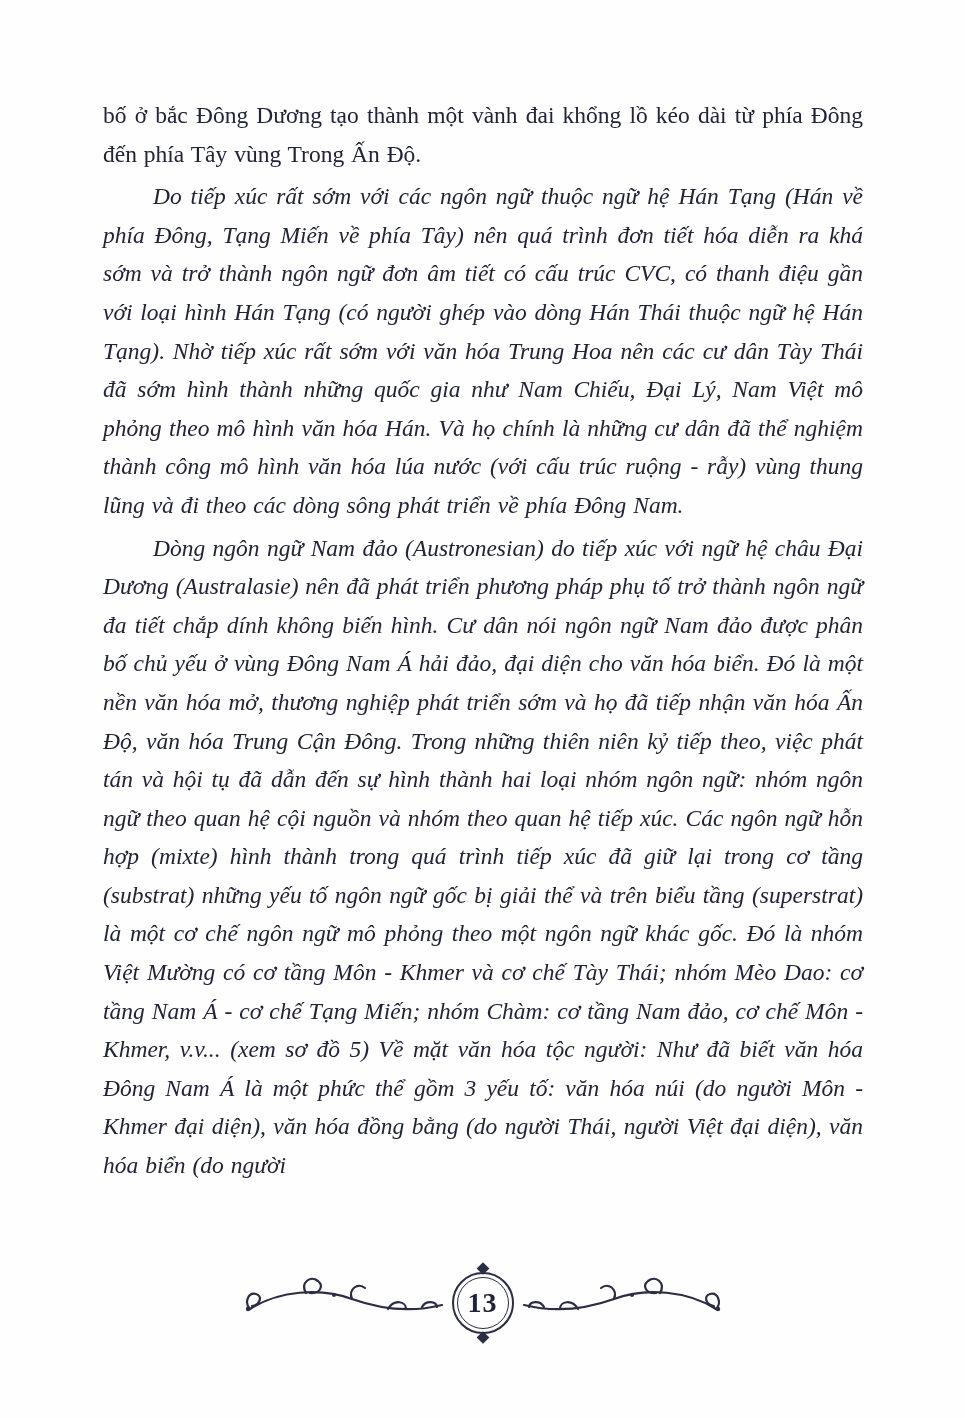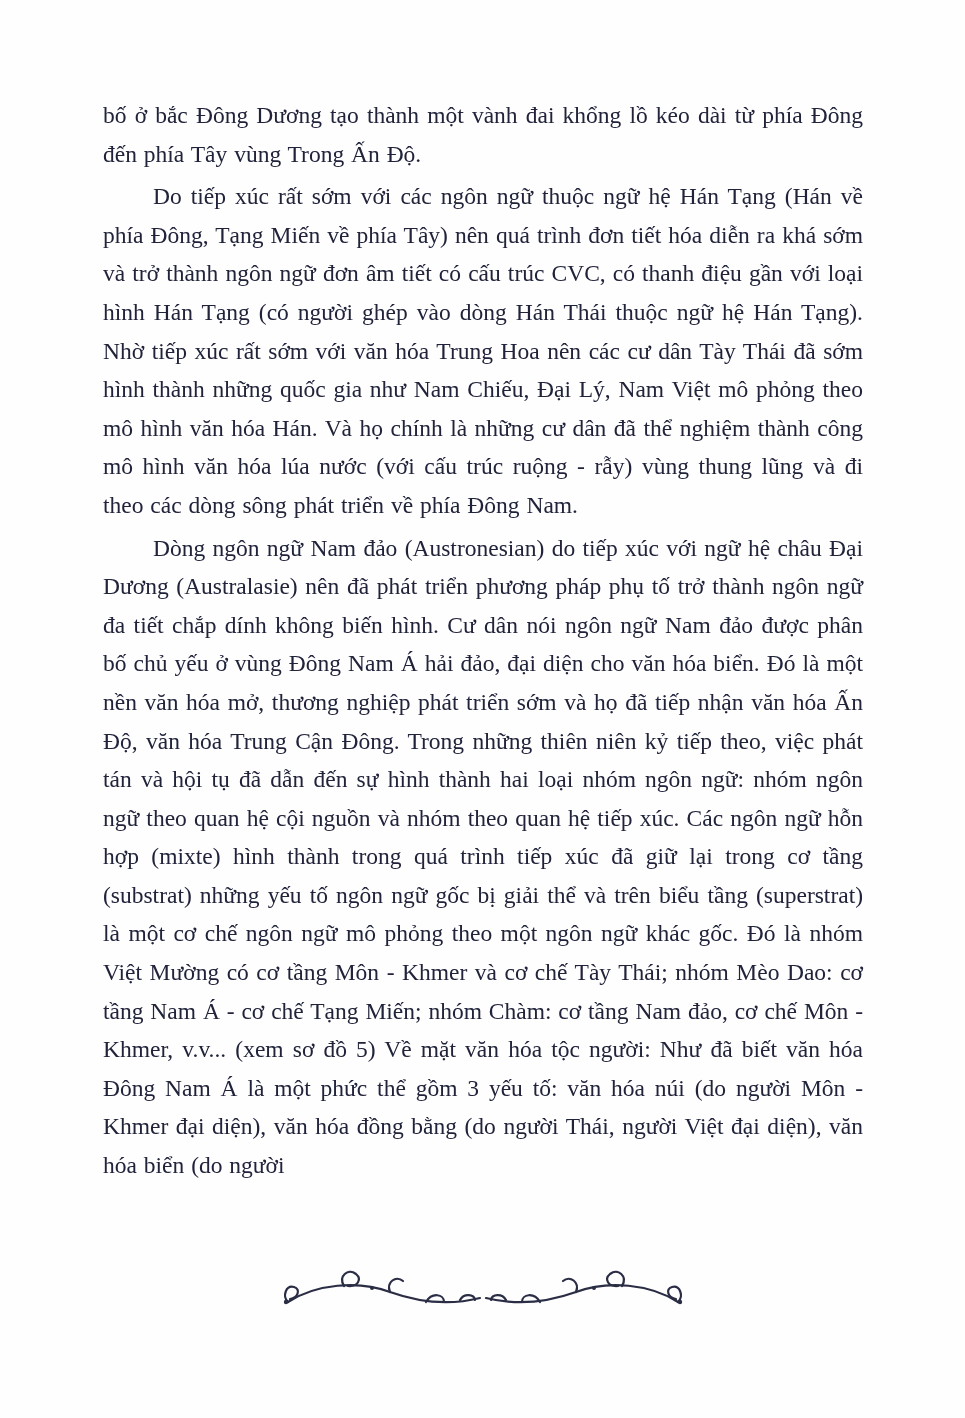--- a/index.html
+++ b/index.html
@@ -30,20 +30,21 @@
     margin: 0 0 4px 0;
     font-size: 23.5px;
     line-height: 38.6px;
     text-align: justify;
     text-justify: inter-word;
     color: #20233a;
     word-spacing: 1px;
   }
   .para.indent {
     text-indent: 50px;
+    font-style: italic;
   }
   
   .footer {
     position: absolute;
     left: 0;
     right: 0;
     top: 1266px;
     display: flex;
     align-items: center;
     justify-content: center;
@@ -126,20 +127,29 @@
           <path d="M62 20 C 56 10, 66 2, 74 8 C 80 13, 76 21, 66 20"></path>
           <path d="M108 26 C 104 16, 114 9, 121 15"></path>
           <path d="M144 36 C 150 26, 162 28, 162 36"></path>
           <path d="M178 34 C 182 27, 192 28, 193 34"></path>
           <circle cx="4" cy="36" r="2.2" fill="currentColor" stroke="none"></circle>
           <circle cx="90" cy="22" r="2" fill="currentColor" stroke="none"></circle>
         </g>
       </svg>
     </div>
 
+    <div class="badge-wrap">
+      <div class="diamond top"></div>
+      <div class="page-circle">
+        <div class="page-circle-inner">
+          <span class="page-number">13</span>
+        </div>
+      </div>
+      <div class="diamond bottom"></div>
+    </div>
 
     <div class="ornament right">
       <svg viewBox="0 0 200 60" width="200" height="60" aria-hidden="true">
         <g fill="none" stroke="currentColor" stroke-width="2.2" stroke-linecap="round">
           <path d="M6 36 C 34 18, 76 14, 108 26 C 136 36, 166 40, 198 32"></path>
           <path d="M6 36 C 0 30, 4 19, 12 21 C 19 23, 16 32, 8 33"></path>
           <path d="M62 20 C 56 10, 66 2, 74 8 C 80 13, 76 21, 66 20"></path>
           <path d="M108 26 C 104 16, 114 9, 121 15"></path>
           <path d="M144 36 C 150 26, 162 28, 162 36"></path>
           <path d="M178 34 C 182 27, 192 28, 193 34"></path>

